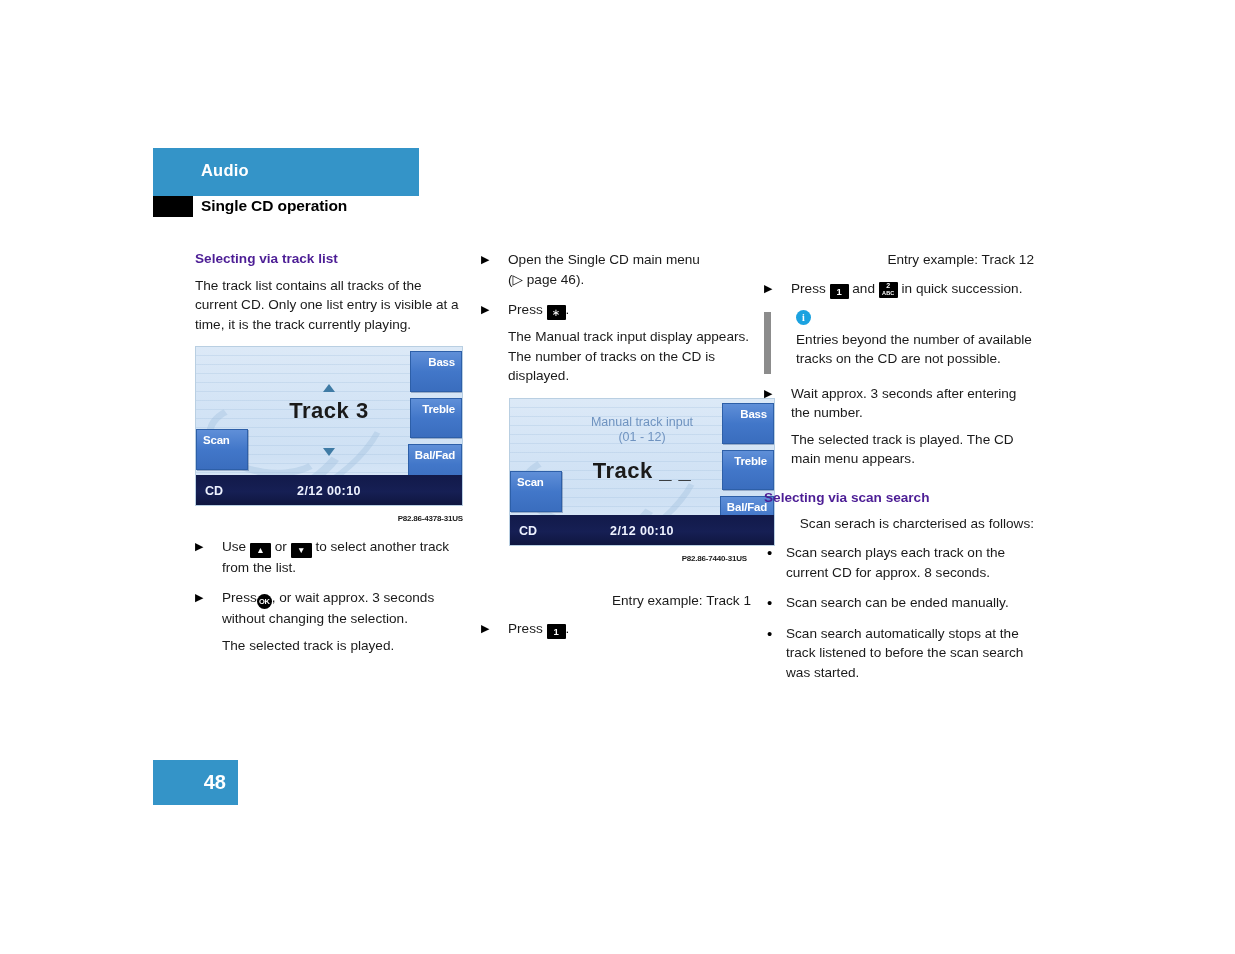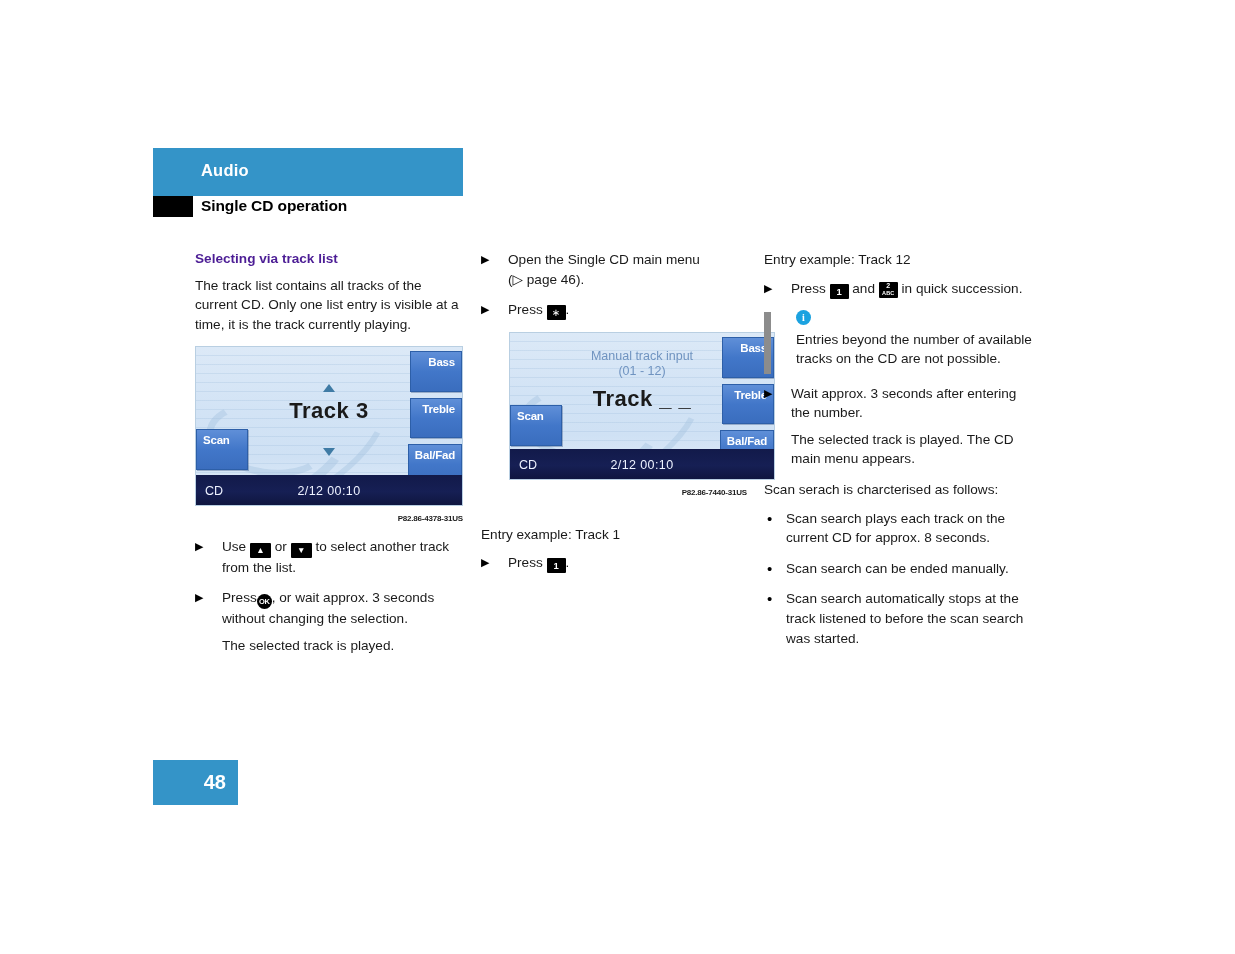--- a/index.html
+++ b/index.html
@@ -14,21 +14,21 @@
     font-family: "Liberation Sans", sans-serif;
     color: #000000;
     overflow: hidden;
   }
 
   
   #header-band {
     position: absolute;
     left: 153px;
     top: 148px;
-    width: 310px;
+    width: 266px;
     height: 48px;
     background: #3494c8;
   }
   #header-title {
     position: absolute;
     left: 48px;
     top: 13px;
     font-size: 16.5px;
     font-weight: bold;
     color: #ffffff;
@@ -76,21 +76,21 @@
   h3.sec-head {
     font-size: 13.6px;
     font-weight: bold;
     line-height: 18.5px;
     margin: 0 0 7px 0;
     color: #4c1d95;
   }
   p.body {
     margin: 0 0 12px 0;
   }
-  p.body.tight { margin-bottom: 9px; }
+  p.body.tight { margin-bottom: 9px; text-align: right; }
 
   
   ul.steps, ul.dots {
     list-style: none;
     margin: 0;
     padding: 0;
   }
   ul.steps > li {
     position: relative;
     padding-left: 27px;
@@ -282,21 +282,21 @@
   .disp-title {
     position: absolute;
     width: 100%;
     text-align: center;
     font-size: 22px;
     font-weight: bold;
     color: #1a1a1a;
     letter-spacing: 0.5px;
   }
   .d1 .disp-title { top: 54px; }
-  .d2 .disp-title { top: 56px; }
+  .d2 .disp-title { top: 62px; }
 
   .disp-sub {
     position: absolute;
     width: 100%;
     text-align: center;
     font-size: 12.5px;
     color: #6f93c0;
     font-weight: normal;
   }
   .disp-sub.l1 { top: 14px; }
@@ -313,21 +313,21 @@
   .arrow-up { top: 37px; border-bottom: 8px solid #3f7ba5; }
   .arrow-down { top: 101px; border-top: 8px solid #3f7ba5; }
 
   .statusbar {
     position: absolute;
     left: 0; right: 0; bottom: 0;
     height: 30px;
     background: linear-gradient(to bottom, #121a4a 0%, #161f54 55%, #0f1640 100%);
     color: #eef2ff;
     font-size: 12.5px;
-    font-weight: normal;
+    font-weight: bold;
   }
   .display.d2 .statusbar { height: 30px; }
   .sb-left {
     position: absolute;
     left: 9px; top: 7px;
   }
   .sb-mid {
     position: absolute;
     left: 0; right: 0; top: 7px;
     text-align: center;
@@ -439,20 +439,21 @@
       <span class="marker">▶</span>
       <span>Open the Single CD main menu</span><br>
       <span>(▷ page 46).</span>
     </li>
     <li>
       <span class="marker">▶</span>
       <span>Press</span>
       <span class="keybox k-star">∗</span><span>.</span>
     </li>
   </ul>
+  <div class="indent-note">The Manual track input display appears. The number of tracks on the CD is displayed.</div>
 
   <div class="display-wrap">
     <div class="display d2">
       <div class="disp-screen">
         <div class="swoosh sw2"></div>
         <div class="swoosh sw1"></div>
         <div class="swoosh sw3"></div>
         <div class="scanlines"></div>
 
         <div class="disp-sub l1">Manual track input</div>
@@ -515,20 +516,21 @@
   </div>
 
   <ul class="steps">
     <li>
       <span class="marker">▶</span>
       <span>Wait approx. 3 seconds after entering the number.</span>
     </li>
   </ul>
   <div class="indent-note">The selected track is played. The CD main menu appears.</div>
 
+  <h3 class="sec-head" style="margin-top:20px;">Selecting via scan search</h3>
   <p class="body tight">Scan serach is charcterised as follows:</p>
 
   <ul class="dots">
     <li>
       <span class="marker">•</span>
       <span>Scan search plays each track on the current CD for approx. 8 seconds.</span>
     </li>
     <li>
       <span class="marker">•</span>
       <span>Scan search can be ended manually.</span>

